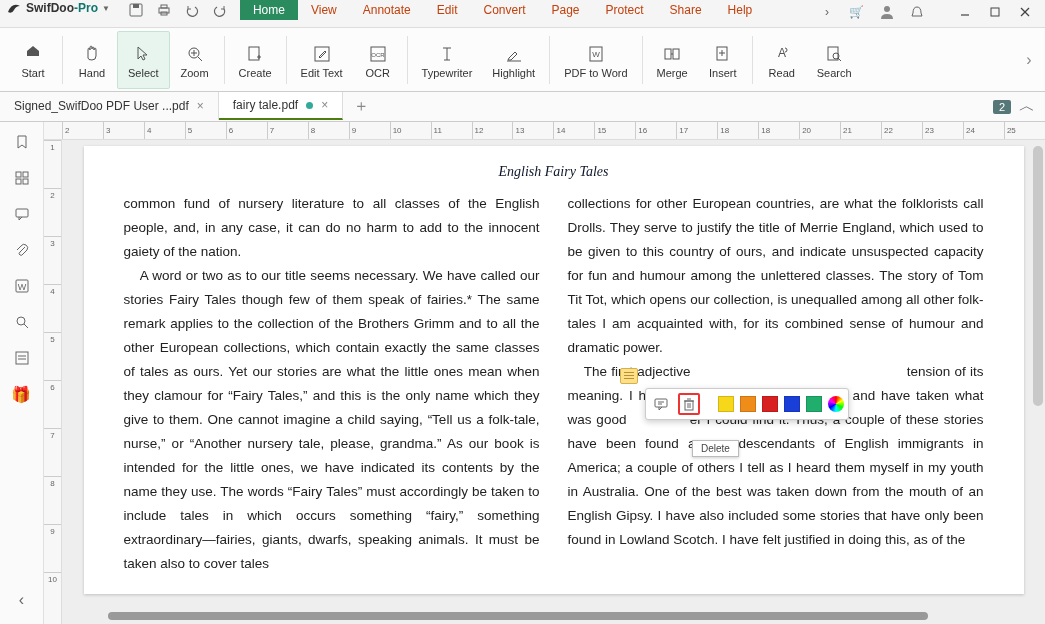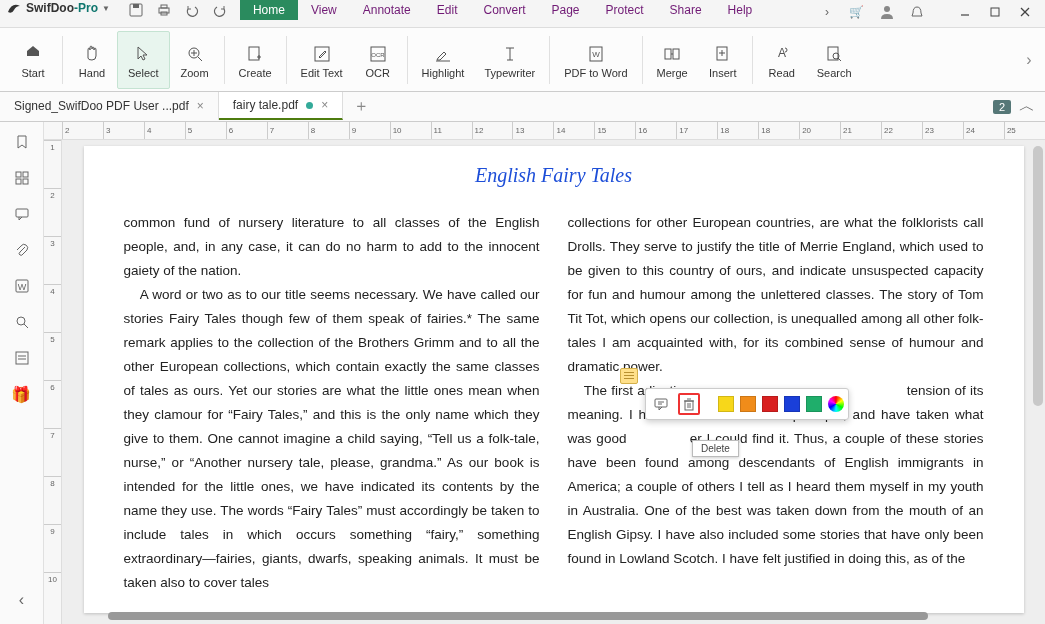--- a/index.html
+++ b/index.html
@@ -6,21 +6,21 @@
 body { width:1045px; height:624px; background:#fff; overflow:hidden; position:relative; }
 .titlebar { height:28px; background:#f5f5f5; display:flex; align-items:flex-start; font-size:12px; border-bottom:1px solid #ddd; }
 .logo { display:flex; align-items:center; padding:0 6px; }
 .logo-icon { margin-right:4px; }
 .logo-txt1 { font-weight:600; color:#333; }
 .logo-txt2 { font-weight:600; color:#0f766e; }
 .logo-drop { margin-left:4px; font-size:8px; color:#666; }
 .qat { display:flex; gap:8px; padding:0 10px; }
 .qat-btn { width:20px; height:20px; display:flex; align-items:center; justify-content:center; color:#555; cursor:pointer; }
 .menubar { display:flex; height:20px; }
-.menu { padding:0 13px; display:flex; align-items:center; color:#701a75; cursor:pointer; }
+.menu { padding:0 13px; display:flex; align-items:center; color:#c2410c; cursor:pointer; }
 .menu.active { background:#2a8b5e; color:#fff; }
 .title-right { margin-left:auto; display:flex; align-items:center; gap:6px; padding-right:8px; }
 .tr-btn { width:24px; height:24px; display:flex; align-items:center; justify-content:center; color:#666; cursor:pointer; }
 .ribbon { height:64px; background:#fcfcfc; border-bottom:1px solid #ccc; display:flex; align-items:center; padding:0 8px; }
 .rib-item { display:flex; flex-direction:column; align-items:center; justify-content:center; padding:4px 10px; cursor:pointer; font-size:11px; color:#333; min-width:50px; height:58px; }
 .rib-item.sel { background:#e8f5ee; border:1px solid #c5e3d2; border-radius:2px; }
 .rib-icon { height:26px; display:flex; align-items:center; justify-content:center; font-size:18px; color:#555; }
 .rib-sep { width:1px; height:48px; background:#e0e0e0; margin:0 4px; }
 .rib-expand { margin-left:auto; width:16px; height:64px; display:flex; align-items:center; justify-content:center; color:#888; cursor:pointer; }
 .tabbar { height:30px; background:#fafafa; border-bottom:1px solid #ccc; display:flex; align-items:center; }
@@ -38,21 +38,21 @@
 .lb-gift { color:#e74c3c; }
 .lb-expand { margin-top:auto; margin-bottom:12px; }
 .doc-area { flex:1; position:relative; background:#fff; }
 .h-ruler { height:18px; background:#f7f7f7; border-bottom:1px solid #ddd; position:relative; font-size:8px; color:#666; }
 .h-ruler-inner { position:absolute; left:18px; right:0; top:0; bottom:0; display:flex; }
 .h-tick { flex:1; border-left:1px solid #ccc; padding-left:2px; line-height:18px; }
 .v-ruler { position:absolute; left:0; top:18px; width:18px; bottom:0; background:#f7f7f7; border-right:1px solid #ddd; font-size:8px; color:#666; }
 .v-tick { height:48px; border-top:1px solid #ccc; padding-top:2px; text-align:center; }
 .page-wrap { position:absolute; left:18px; top:18px; right:0; bottom:0; overflow:hidden; background:#eee; }
 .page { margin:6px auto; width:940px; background:#fff; box-shadow:0 1px 3px rgba(0,0,0,0.2); padding:18px 40px; }
-.page-title { text-align:center; font-style:italic; font-family:Georgia,serif; color:#1d4ed8; font-size:20px; margin-bottom:24px; }
+.page-title { text-align:center; font-style:italic; font-family:Georgia,serif; color:#0f172a; font-size:14px; margin-bottom:12px; }
 .cols { display:flex; gap:28px; font-family:Georgia,serif; font-size:13.5px; color:#222; line-height:1.78; text-align:justify; }
 .col { flex:1; }
 .p-ind { text-indent:1.2em; }
 .scroll-v { position:absolute; right:2px; top:24px; width:10px; bottom:18px; }
 .scroll-v-thumb { position:absolute; top:0; width:10px; height:260px; background:#c8c8c8; border-radius:5px; }
 .scroll-h { position:absolute; left:64px; bottom:4px; right:180px; height:8px; }
 .scroll-h-thumb { position:absolute; left:0; height:8px; width:820px; background:#999; border-radius:4px; }
 .note-icon { position:absolute; left:558px; top:228px; width:18px; height:16px; background:#ffe08a; border:1px solid #d4b04a; border-radius:2px; }
 .note-icon::after { content:""; position:absolute; left:3px; top:3px; right:3px; height:1px; background:#b89030; box-shadow:0 3px 0 #b89030,0 6px 0 #b89030; }
 .annot-bar { position:absolute; left:583px; top:248px; background:#fff; border:1px solid #ccc; border-radius:3px; box-shadow:0 2px 6px rgba(0,0,0,0.2); padding:4px; display:flex; align-items:center; gap:6px; }
@@ -210,35 +210,35 @@
           <rect x="3" y="3" width="14" height="14" fill="none" stroke="#555"></rect>
           <text x="10" y="13" font-size="6" text-anchor="middle" fill="#555">OCR</text>
         </svg>
       </div>
       <span>OCR</span>
     </div>
     <div class="rib-sep"></div>
     <div class="rib-item">
       <div class="rib-icon">
         <svg width="20" height="20" viewBox="0 0 20 20">
-          <path d="M5 14 L11 8 L13 10 L7 16 L4 16 Z" fill="none" stroke="#555"></path>
-          <line x1="3" y1="17" x2="17" y2="17" stroke="#555"></line>
-        </svg>
-      </div>
-      <span>Highlight</span>
-    </div>
-    <div class="rib-item">
-      <div class="rib-icon">
-        <svg width="20" height="20" viewBox="0 0 20 20">
           <line x1="10" y1="4" x2="10" y2="16" stroke="#555"></line>
           <line x1="6" y1="4" x2="14" y2="4" stroke="#555"></line>
           <line x1="7" y1="16" x2="13" y2="16" stroke="#555"></line>
         </svg>
       </div>
       <span>Typewriter</span>
+    </div>
+    <div class="rib-item">
+      <div class="rib-icon">
+        <svg width="20" height="20" viewBox="0 0 20 20">
+          <path d="M5 14 L11 8 L13 10 L7 16 L4 16 Z" fill="none" stroke="#555"></path>
+          <line x1="3" y1="17" x2="17" y2="17" stroke="#555"></line>
+        </svg>
+      </div>
+      <span>Highlight</span>
     </div>
     <div class="rib-sep"></div>
     <div class="rib-item">
       <div class="rib-icon">
         <svg width="20" height="20" viewBox="0 0 20 20">
           <rect x="4" y="3" width="12" height="14" fill="none" stroke="#555"></rect>
           <text x="10" y="13" font-size="8" text-anchor="middle" fill="#555">W</text>
         </svg>
       </div>
       <span>PDF to Word</span>

